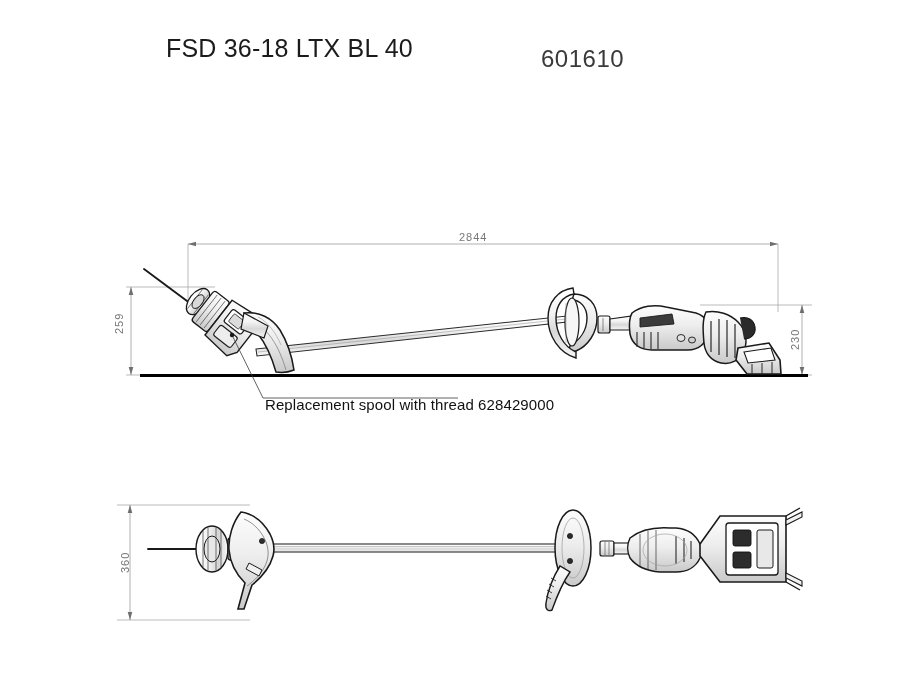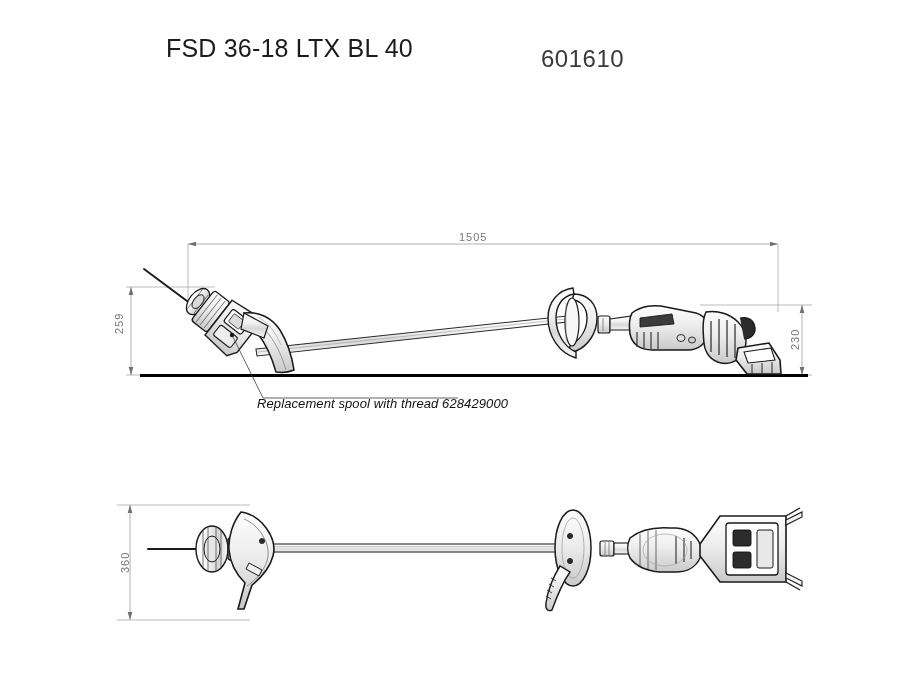--- a/index.html
+++ b/index.html
@@ -48,27 +48,26 @@
   .dim-text.vertical {
     transform: rotate(-90deg);
     transform-origin: left top;
   }
   #dim-length-label { left: 459px; top: 231px; }
   #dim-height-left-label { left: 113px; top: 334px; }
   #dim-height-right-label { left: 789px; top: 350px; }
   #dim-width-bottom-label { left: 119px; top: 573px; }
   #callout-text {
     position: absolute;
-    left: 257px; top: 396px;
+    left: 265px; top: 396px;
     font-family: "Liberation Sans", sans-serif;
-    font-size: 13px;
+    font-size: 15px;
     color: #111111;
     white-space: nowrap;
     letter-spacing: 0.1px;
-    font-style: italic;
   }
 </style>
 </head>
 <body>
 
 <svg id="sheet" viewBox="0 0 900 675" xmlns="http://www.w3.org/2000/svg">
 
   <defs>
     <marker id="arrowL" markerWidth="9" markerHeight="7" refX="8.5" refY="3.5" orient="auto" markerUnits="userSpaceOnUse">
       <path d="M8.5,3.5 L0.5,1.2 L0.5,5.8 Z" fill="#6f6f6f"></path>
@@ -321,21 +320,21 @@
         <path d="M786,573 L802,581 L802,586 L786,578 Z" fill="#f2f2f2" stroke="#1a1a1a" stroke-width="1.1"></path>
       </g>
     </g>
   </g>
 </svg>
 
 <div class="title-text" id="product-title">FSD 36-18 LTX BL 40</div>
 
 <div class="title-text" id="article-number">601610</div>
 
-<div class="dim-text" id="dim-length-label">1505</div>
+<div class="dim-text" id="dim-length-label">2844</div>
 
 <div class="dim-text vertical" id="dim-height-left-label">259</div>
 
 <div class="dim-text vertical" id="dim-height-right-label">230</div>
 
 <div class="dim-text vertical" id="dim-width-bottom-label">360</div>
 
 <div id="callout-text">Replacement spool with thread 628429000</div>
 
 </body></html>

